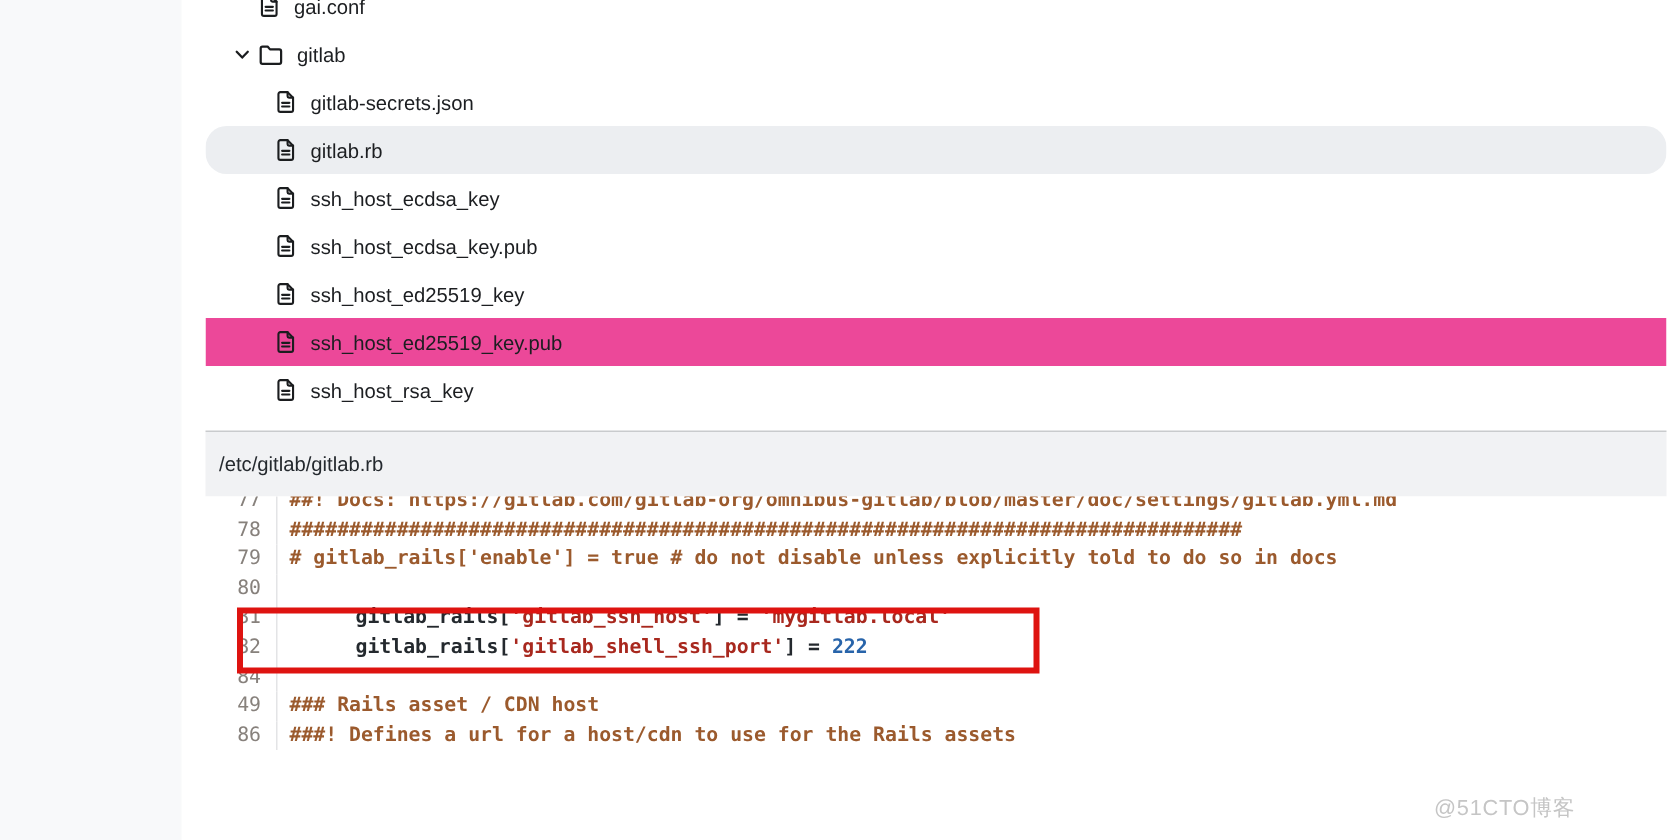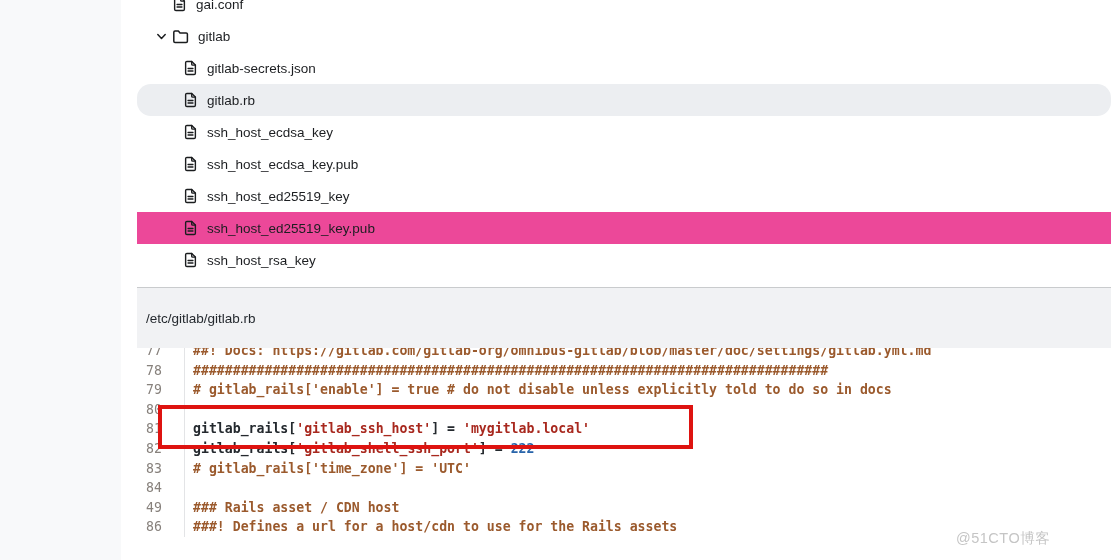--- a/index.html
+++ b/index.html
@@ -17,31 +17,31 @@
   .tree-row.level0.has-chevron{padding-left:18px;}
   .tree-row.level1{padding-left:46px;}
   .tree-row.selected{background:#eceef1;border-radius:14px;}
   .tree-row.hovered{background:#ec4899;}
   .tree-row .chev{width:13px;height:13px;margin-right:4px;flex:0 0 auto;display:block;}
   .tree-row .ficon{width:15px;height:16px;flex:0 0 auto;display:block;}
   .tree-row .lbl{margin-left:9px;white-space:nowrap;}
   svg.icon-stroke path{fill:none;stroke:#1b1d1f;stroke-width:1.5;stroke-linecap:round;stroke-linejoin:round;}
   
   .tree-divider{height:1px;background:#c9cbcd;}
-  .path-bar{height:60px;background:#f1f2f4;display:flex;align-items:center;padding-left:9px;
+  .path-bar{height:43px;background:#f1f2f4;display:flex;align-items:center;padding-left:9px;
     font-size:13.5px;color:#24292e;}
   
   .code-area{height:229px;overflow:hidden;background:#ffffff;}
   .code-inner{margin-top:-7px;font-family:"DejaVu Sans Mono", monospace;font-size:13.2px;line-height:19.6px;}
   .code-line{display:flex;white-space:pre;}
-  .ln{flex:0 0 48px;box-sizing:border-box;padding-right:22px;text-align:right;
+  .ln{flex:0 0 48px;box-sizing:border-box;padding-right:10px;text-align:right;
       border-right:1px solid #e3e4e6;color:#87817c;font-weight:400;}
   .code-text{padding-left:8px;font-weight:700;}
   .tok-comment{color:var(--tok-comment,#9b5a2d);}
-  .tok-identifier{color:var(--tok-identifier,#24292e);}
+  .tok-identifier{color:var(--tok-identifier,#24292e);margin-left:44px;}
   .tok-punctuation{color:var(--tok-punctuation,#24292e);}
   .tok-string{color:var(--tok-string,#a8281e);}
   .tok-number{color:var(--tok-number,#2864aa);}
   
   .red-box{position:absolute;left:158px;top:405px;width:535px;height:44px;box-sizing:border-box;
     border:4px solid #de1310;z-index:6;pointer-events:none;}
   .watermark{position:absolute;left:956px;top:529px;z-index:7;font-size:14.5px;color:#c5c5c5;
     letter-spacing:0.5px;pointer-events:none;}
 </style>
 </head>
@@ -160,21 +160,20 @@
     <span>/etc/gitlab/gitlab.rb</span>
   </div>
   <div class="code-area">
     <div class="code-inner">
         <div class="code-line"><span class="ln">77</span><span class="code-text"><span class="tok-comment">##! Docs: https://gitlab.com/gitlab-org/omnibus-gitlab/blob/master/doc/settings/gitlab.yml.md</span></span></div>
         <div class="code-line"><span class="ln">78</span><span class="code-text"><span class="tok-comment">################################################################################</span></span></div>
         <div class="code-line"><span class="ln">79</span><span class="code-text"><span class="tok-comment"># gitlab_rails['enable'] = true # do not disable unless explicitly told to do so in docs</span></span></div>
         <div class="code-line"><span class="ln">80</span><span class="code-text">&nbsp;</span></div>
         <div class="code-line"><span class="ln">81</span><span class="code-text"><span class="tok-identifier">gitlab_rails</span><span class="tok-punctuation">[</span><span class="tok-string">'gitlab_ssh_host'</span><span class="tok-punctuation">] = </span><span class="tok-string">'mygitlab.local'</span></span></div>
         <div class="code-line"><span class="ln">82</span><span class="code-text"><span class="tok-identifier">gitlab_rails</span><span class="tok-punctuation">[</span><span class="tok-string">'gitlab_shell_ssh_port'</span><span class="tok-punctuation">] = </span><span class="tok-number">222</span></span></div>
-        <div class="code-line"><span class="ln">83</span><span class="code-text"><span class="tok-comment"># gitlab_rails['time_zone'] = 'UTC'</span></span></div>
         <div class="code-line"><span class="ln">84</span><span class="code-text">&nbsp;</span></div>
         <div class="code-line"><span class="ln">49</span><span class="code-text"><span class="tok-comment">### Rails asset / CDN host</span></span></div>
         <div class="code-line"><span class="ln">86</span><span class="code-text"><span class="tok-comment">###! Defines a url for a host/cdn to use for the Rails assets</span></span></div>
       </div>
   </div>
 </div>
 
 <div class="red-box" style="border-color: rgb(222, 19, 16);"></div>
 <div class="watermark">@51CTO博客</div>
 

